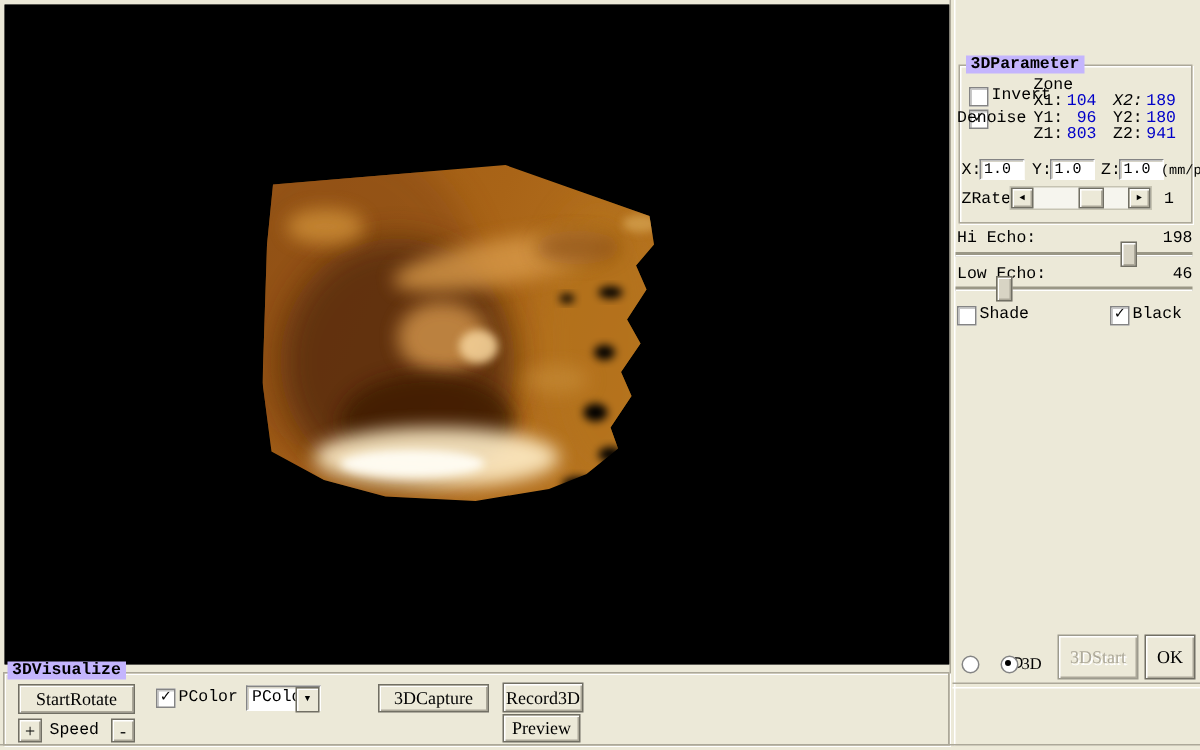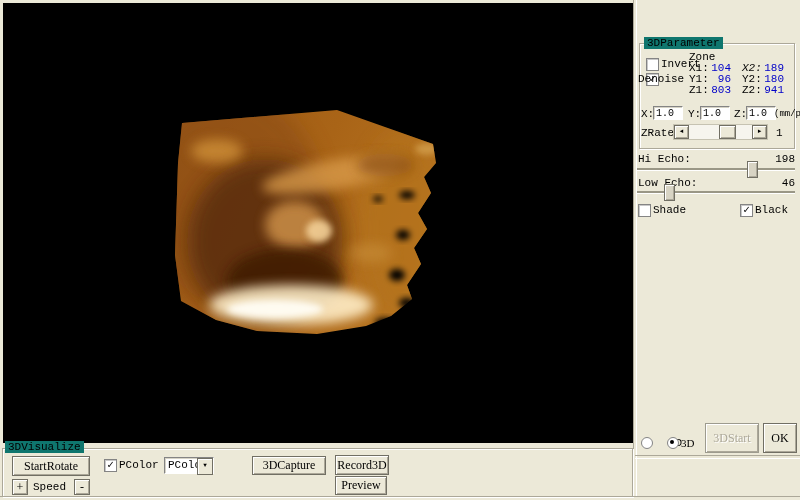--- a/index.html
+++ b/index.html
@@ -11,21 +11,21 @@
   }
   .abs{position:absolute;}
   .lbl{position:absolute;white-space:nowrap;line-height:12px;}
   
   .viewport{position:absolute;left:3px;top:3px;width:630px;height:440px;background:#000;}
   
   .vline{position:absolute;width:2px;border-left:1px solid #aca899;border-right:1px solid #fff;}
   .hline{position:absolute;height:2px;border-top:1px solid #aca899;border-bottom:1px solid #fff;}
   
   .gb{position:absolute;border:1px solid #aca899;box-shadow:1px 1px 0 #fff, inset 1px 1px 0 #fff;}
-  .gb-label{position:absolute;background:#0f766e;padding:0 3px;line-height:12px;white-space:nowrap;}
+  .gb-label{position:absolute;background:#c4b5fd;padding:0 3px;line-height:12px;white-space:nowrap;font-weight:bold;}
   
   .btn{
     position:absolute;background:#ece9d8;text-align:center;
     border:1px solid #716f64;
     box-shadow:inset 1px 1px 0 #fff, inset -1px -1px 0 #aca899;
     font-family:Liberation Serif, serif;font-size:12px;color:#000;
     display:flex;align-items:center;justify-content:center;white-space:nowrap;
   }
   .btn.disabled{color:#aca899;text-shadow:1px 1px 0 #fff;border-color:#9d9b8e;}
   

